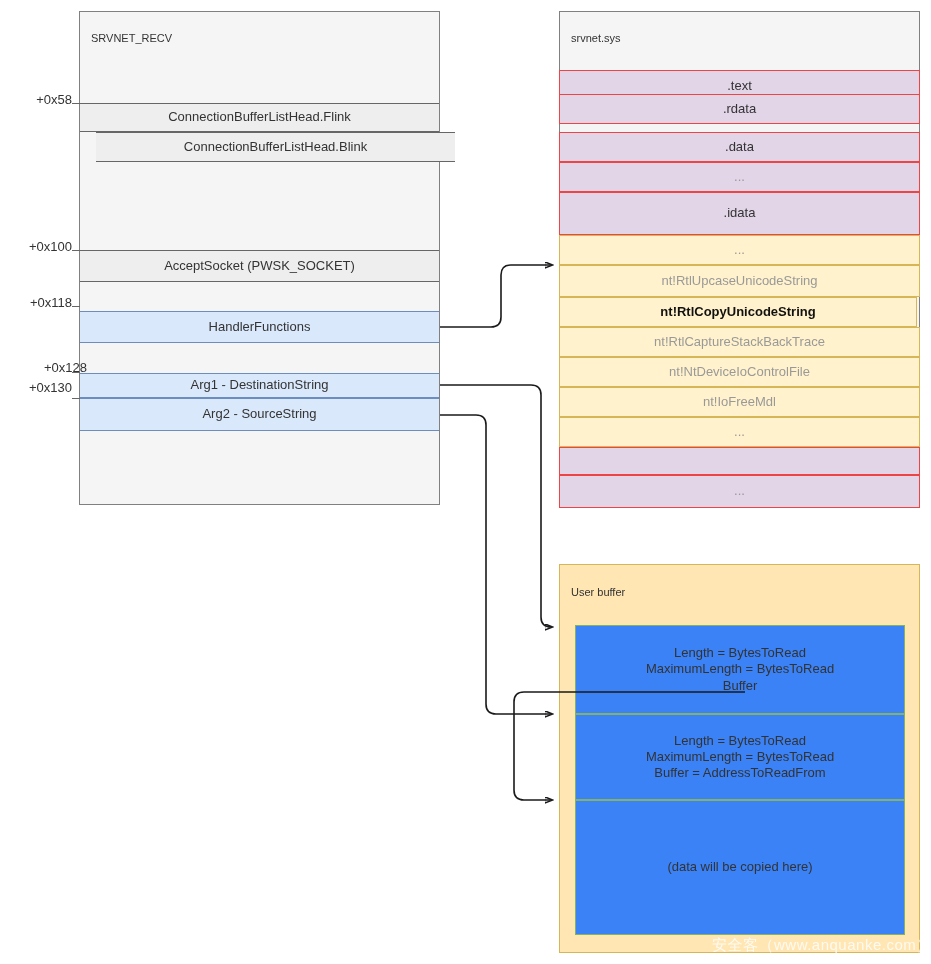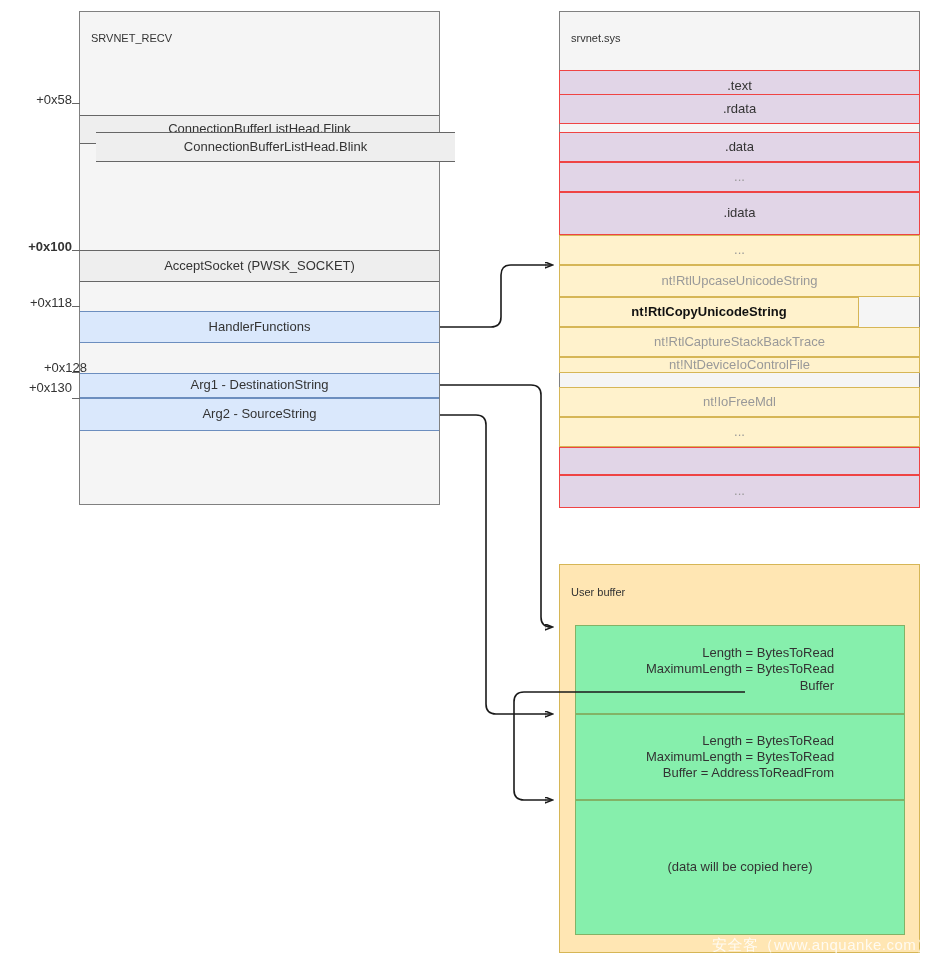--- a/index.html
+++ b/index.html
@@ -91,24 +91,23 @@
   }
   .dim { color: #999999; }
   .bold { font-weight: bold; color: #111111; }
 
   
   .buffer-shell {
     background: #ffe6b3;
     border: 1px solid #d6b656;
   }
   .row-green {
-    background: #86efac;
+    background: #3b82f6;
     border: 1px solid #82b366;
     color: #333333;
-    text-align: right;
   }
 
   
   svg.wires {
     position: absolute;
     left: 0; top: 0;
     width: 931px;
     height: 964px;
     pointer-events: none;
   }
@@ -131,33 +130,33 @@
 
 <div id="canvas">
 
   <div class="panel struct-shell" style="left:79px; top:11px; width:361px; height:494px;"></div>
 
   <div class="panel-title" style="left:91px; top:32px;">SRVNET_RECV</div>
 
   <div class="offset" style="left:0px; top:92px; width:72px;">+0x58</div>
   <div class="tick" style="left:72px; top:103px; width:8px;"></div>
 
-  <div class="offset" style="left:0px; top:239px; width:72px;font-weight:bold;">+0x100</div>
+  <div class="offset" style="left:0px; top:239px; width:72px;">+0x100</div>
   <div class="tick" style="left:72px; top:250px; width:8px;"></div>
 
   <div class="offset" style="left:0px; top:295px; width:72px;">+0x118</div>
   <div class="tick" style="left:72px; top:306px; width:8px;"></div>
 
   <div class="offset" style="left:0px; top:360px; width:72px;padding-left:15px;">+0x128</div>
   <div class="tick" style="left:72px; top:372px; width:8px;"></div>
 
   <div class="offset" style="left:0px; top:380px; width:72px;">+0x130</div>
   <div class="tick" style="left:72px; top:398px; width:8px;"></div>
 
-  <div class="row row-grey" style="left:80px; top:103px; width:359px; height:29px;margin-top:12px;">ConnectionBufferListHead.Flink</div>
+  <div class="row row-grey" style="left:80px; top:103px; width:359px; height:29px;">ConnectionBufferListHead.Flink</div>
 
   <div class="row row-grey" style="left:96px; top:132px; width:359px; height:30px;">ConnectionBufferListHead.Blink</div>
 
   <div class="row row-grey" style="left:80px; top:250px; width:359px; height:32px;">AcceptSocket (PWSK_SOCKET)</div>
 
   <div class="row row-blue" style="left:80px; top:311px; width:359px; height:32px;">HandlerFunctions</div>
 
   <div class="row row-blue" style="left:80px; top:373px; width:359px; height:25px;">Arg1 - DestinationString</div>
 
   <div class="row row-blue" style="left:80px; top:398px; width:359px; height:33px;">Arg2 - SourceString</div>
@@ -173,25 +172,25 @@
   <div class="row row-purple" style="left:559px; top:132px; width:361px; height:30px;">.data</div>
 
   <div class="row row-purple dim" style="left:559px; top:162px; width:361px; height:30px;">...</div>
 
   <div class="row row-purple" style="left:559px; top:192px; width:361px; height:43px;">.idata</div>
 
   <div class="row row-yellow dim" style="left:559px; top:235px; width:361px; height:30px;">...</div>
 
   <div class="row row-yellow dim" style="left:559px; top:265px; width:361px; height:32px;">nt!RtlUpcaseUnicodeString</div>
 
-  <div class="row row-yellow bold" style="left:559px; top:297px; width:300px; height:30px;">nt!RtlCopyUnicodeString</div>
+  <div class="row row-yellow bold" style="left:559px; top:297px; width:358px; height:30px;">nt!RtlCopyUnicodeString</div>
 
   <div class="row row-yellow dim" style="left:559px; top:327px; width:361px; height:30px;">nt!RtlCaptureStackBackTrace</div>
 
-  <div class="row row-yellow dim" style="left:559px; top:357px; width:361px; height:16px;">nt!NtDeviceIoControlFile</div>
+  <div class="row row-yellow dim" style="left:559px; top:357px; width:361px; height:30px;">nt!NtDeviceIoControlFile</div>
 
   <div class="row row-yellow dim" style="left:559px; top:387px; width:361px; height:30px;">nt!IoFreeMdl</div>
 
   <div class="row row-yellow dim" style="left:559px; top:417px; width:361px; height:30px;">...</div>
 
   <div class="row row-purple" style="left:559px; top:447px; width:361px; height:28px;"></div>
 
   <div class="row row-purple dim" style="left:559px; top:475px; width:361px; height:33px;">...</div>
 
   <div class="panel buffer-shell" style="left:559px; top:564px; width:361px; height:389px;"></div>

